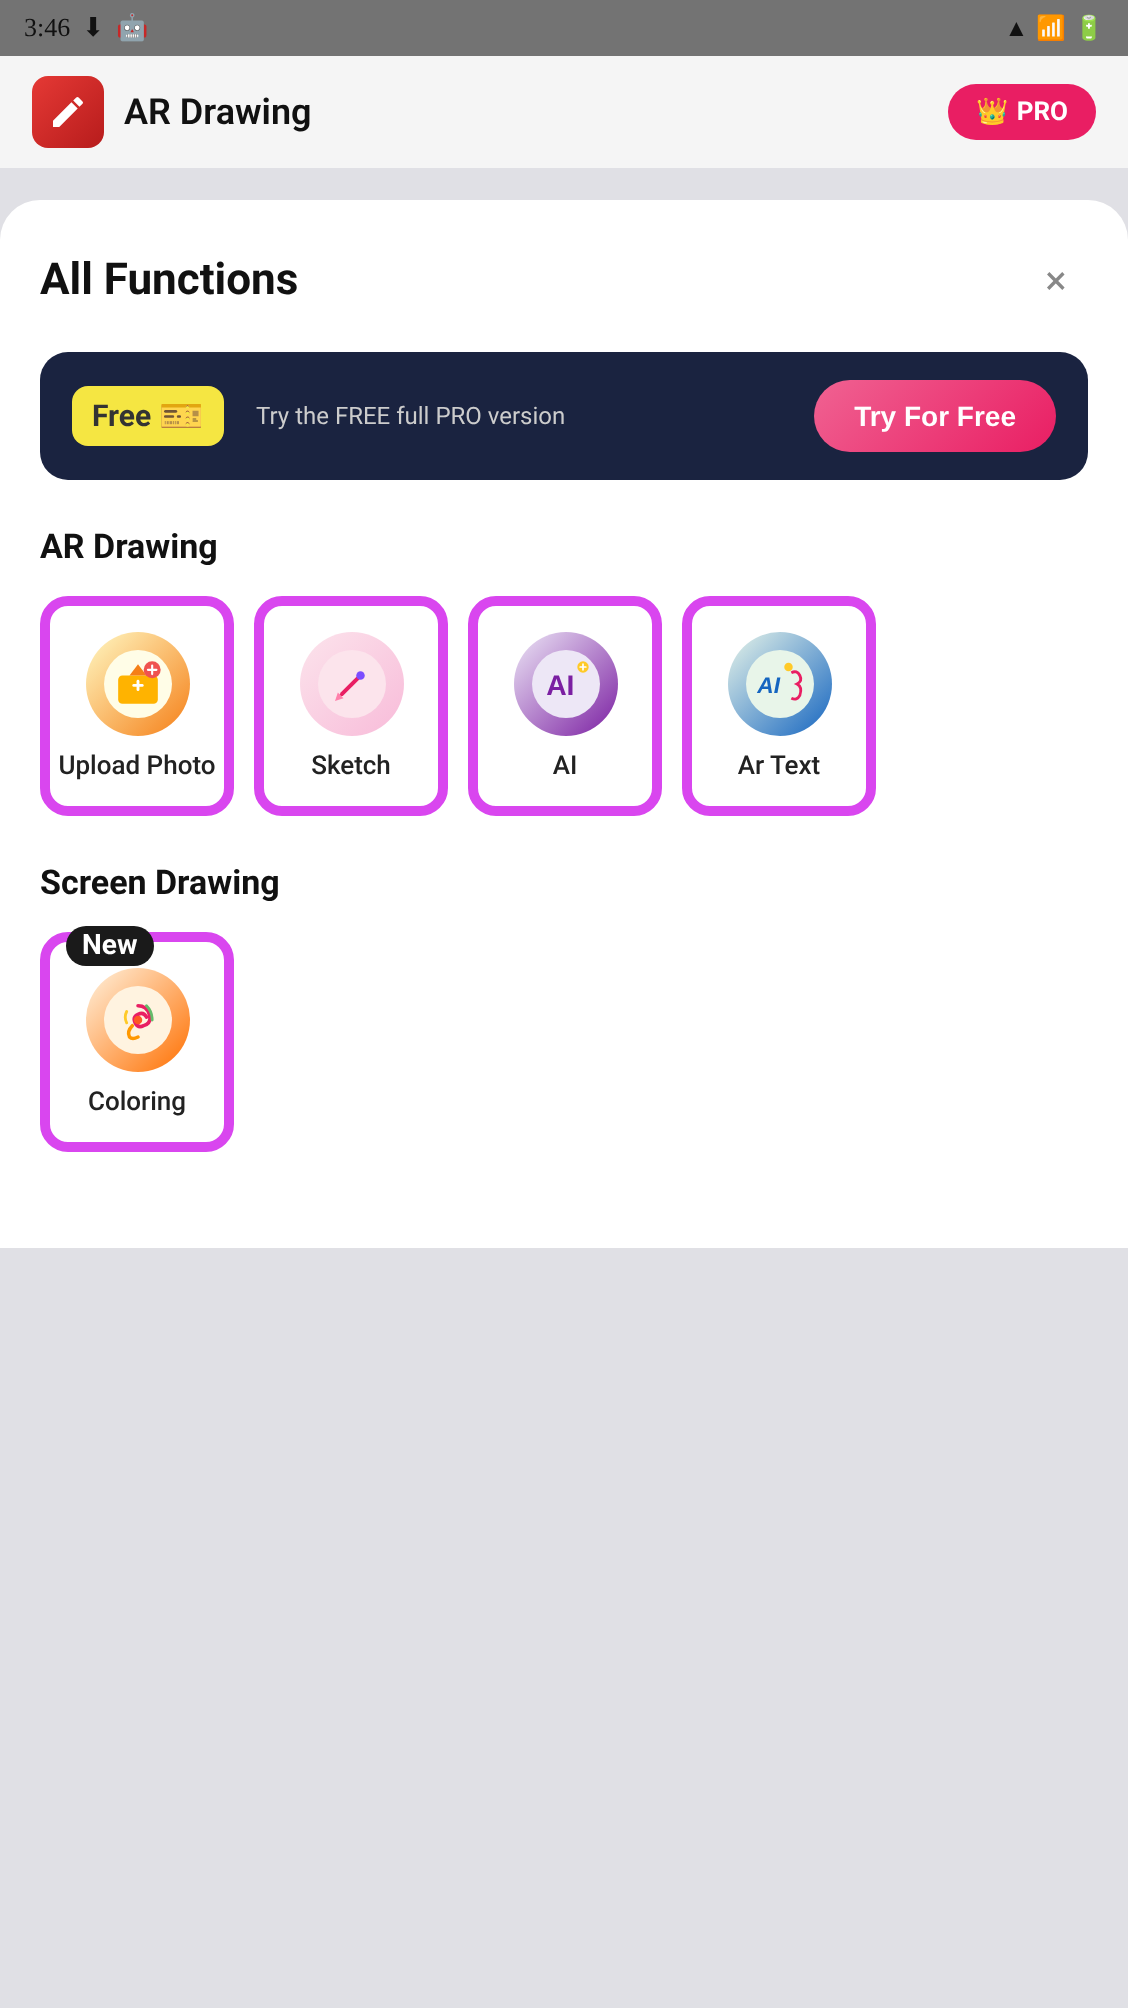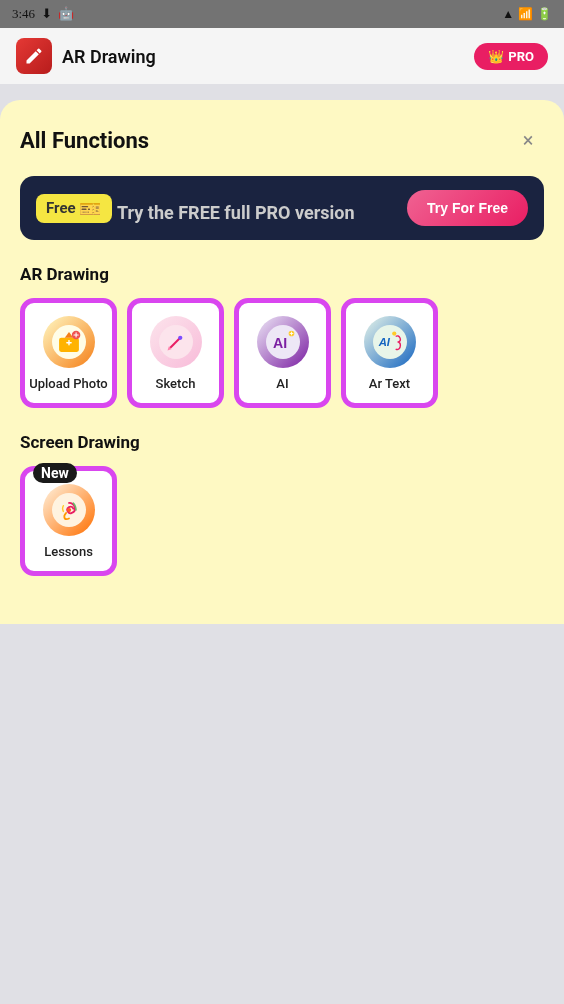--- a/index.html
+++ b/index.html
@@ -93,21 +93,21 @@
       height: 920px;
       background: #e0e0e5;
     }
 
     
     .modal {
       position: absolute;
       top: 100px;
       left: 0;
       width: 100%;
-      background: #fef9c3;
+      background: #ffffff;
       border-radius: 20px 20px 0 0;
       padding: 24px 20px;
       z-index: 10;
     }
 
     .modal-header {
       display: flex;
       align-items: center;
       justify-content: space-between;
       margin-bottom: 20px;
@@ -134,22 +134,22 @@
       background: #1a2340;
       border-radius: 14px;
       padding: 14px 16px;
       display: flex;
       align-items: center;
       justify-content: space-between;
       margin-bottom: 24px;
     }
     .free-banner-left {
       display: flex;
-      align-items: flex-end;
-      gap: 5px;
+      align-items: center;
+      gap: 16px;
     }
     .free-ticket {
       background: #f5e642;
       color: #333;
       border-radius: 8px;
       padding: 4px 10px;
       font-size: 15px;
       font-weight: 700;
       position: relative;
       display: flex;
@@ -160,22 +160,21 @@
       content: '';
       position: absolute;
       right: -8px;
       top: 50%;
       transform: translateY(-50%);
       width: 0;
       height: 0;
     }
     .banner-text {
       color: #ccc;
-      font-size: 18px;
-      font-weight: bold;
+      font-size: 12px;
     }
     .try-free-btn {
       background: linear-gradient(135deg, #f06292, #e91e63);
       color: white;
       border: none;
       border-radius: 24px;
       padding: 10px 20px;
       font-size: 14px;
       font-weight: 600;
       cursor: pointer;
@@ -376,19 +375,19 @@
           <svg class="svg-icon" viewBox="0 0 48 48" fill="none">
             <circle cx="24" cy="24" r="24" fill="#fff3e0"></circle>
 
             <path d="M24 14 Q30 14 32 20 Q34 26 28 28 Q24 30 22 26 Q20 22 24 20 Q28 18 30 22" stroke="#e91e63" stroke-width="2.5" fill="none" stroke-linecap="round"></path>
             <path d="M20 28 Q16 32 18 36 Q20 38 24 36" stroke="#ff9800" stroke-width="2.5" fill="none" stroke-linecap="round"></path>
             <circle cx="24" cy="24" r="3" fill="#ff5722"></circle>
             <path d="M16 18 Q14 22 16 26" stroke="#ffca28" stroke-width="2" fill="none" stroke-linecap="round"></path>
             <path d="M30 14 Q34 18 34 24" stroke="#66bb6a" stroke-width="2" fill="none" stroke-linecap="round"></path>
           </svg>
         </div>
-        <span class="func-label">Lessons</span>
+        <span class="func-label">Coloring</span>
       </div>
 
     </div>
   </div>
 
 </div>
 
 </body></html>

